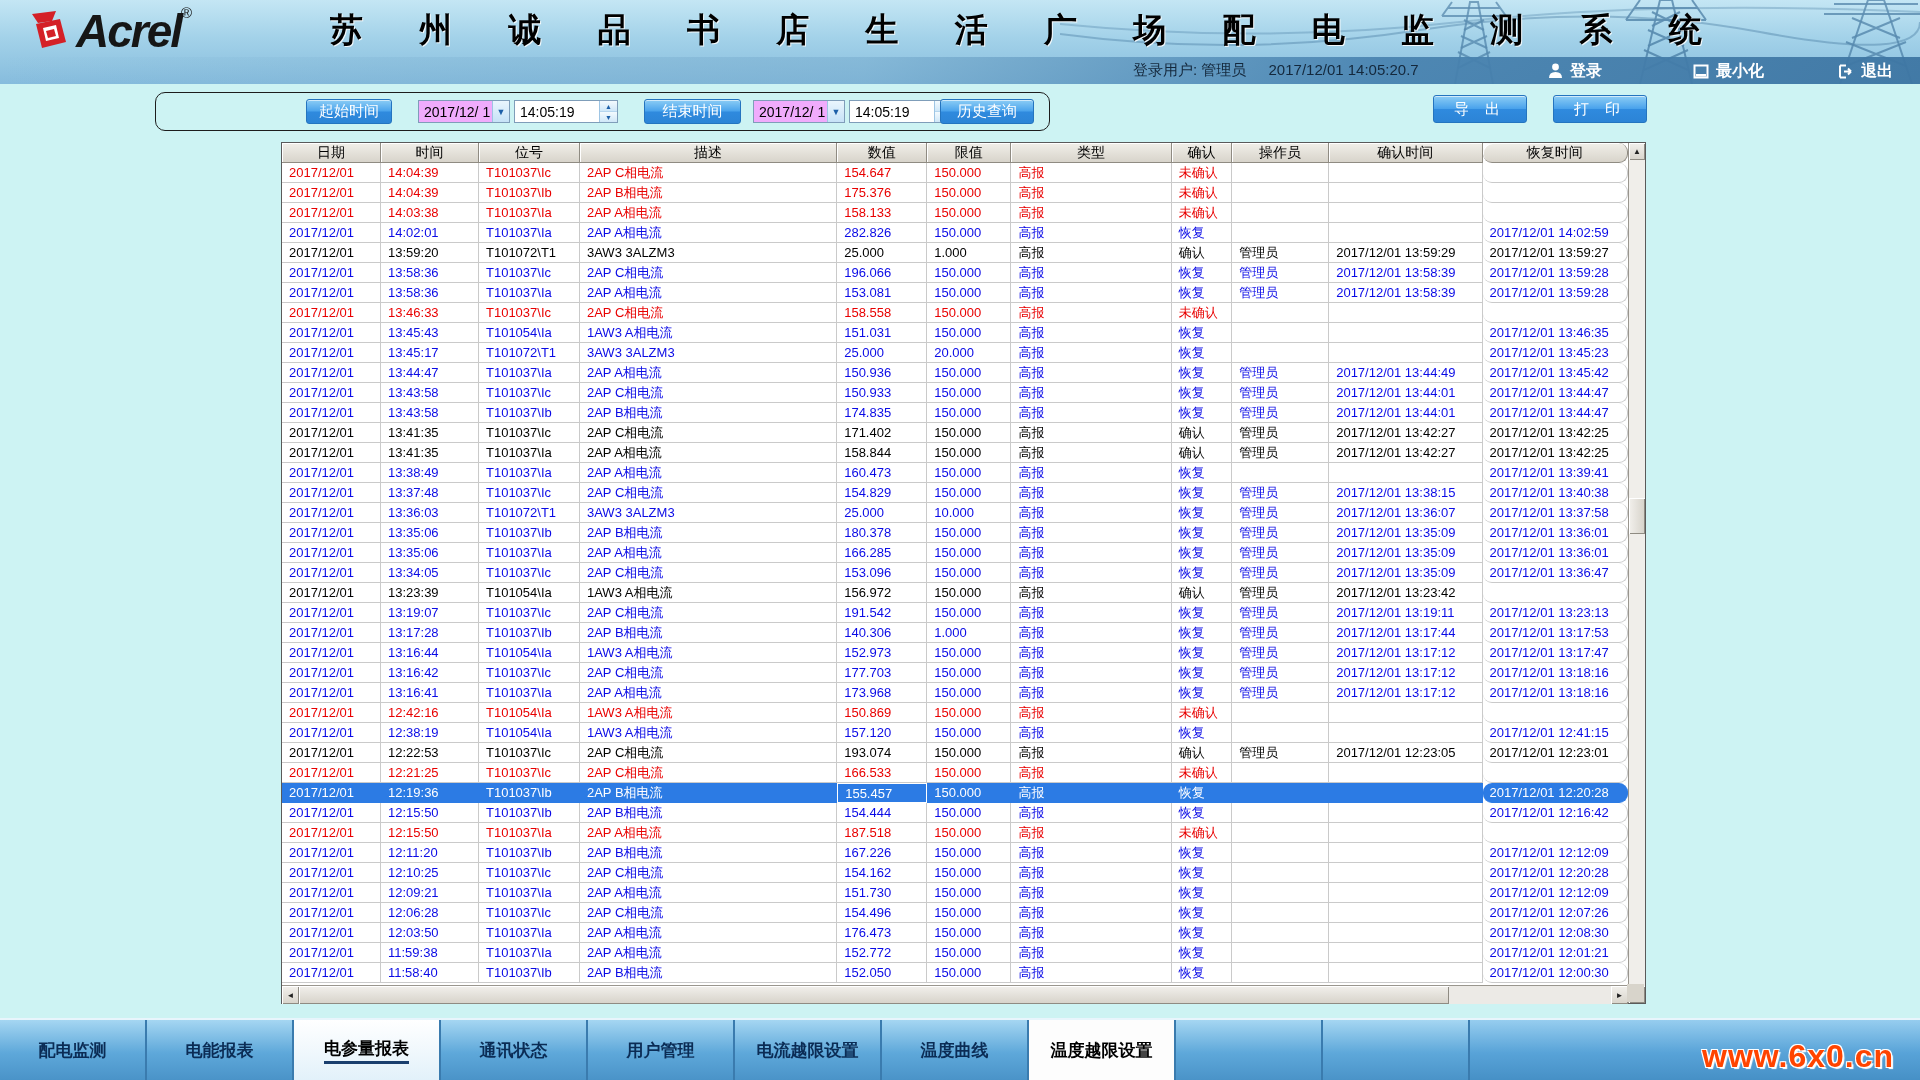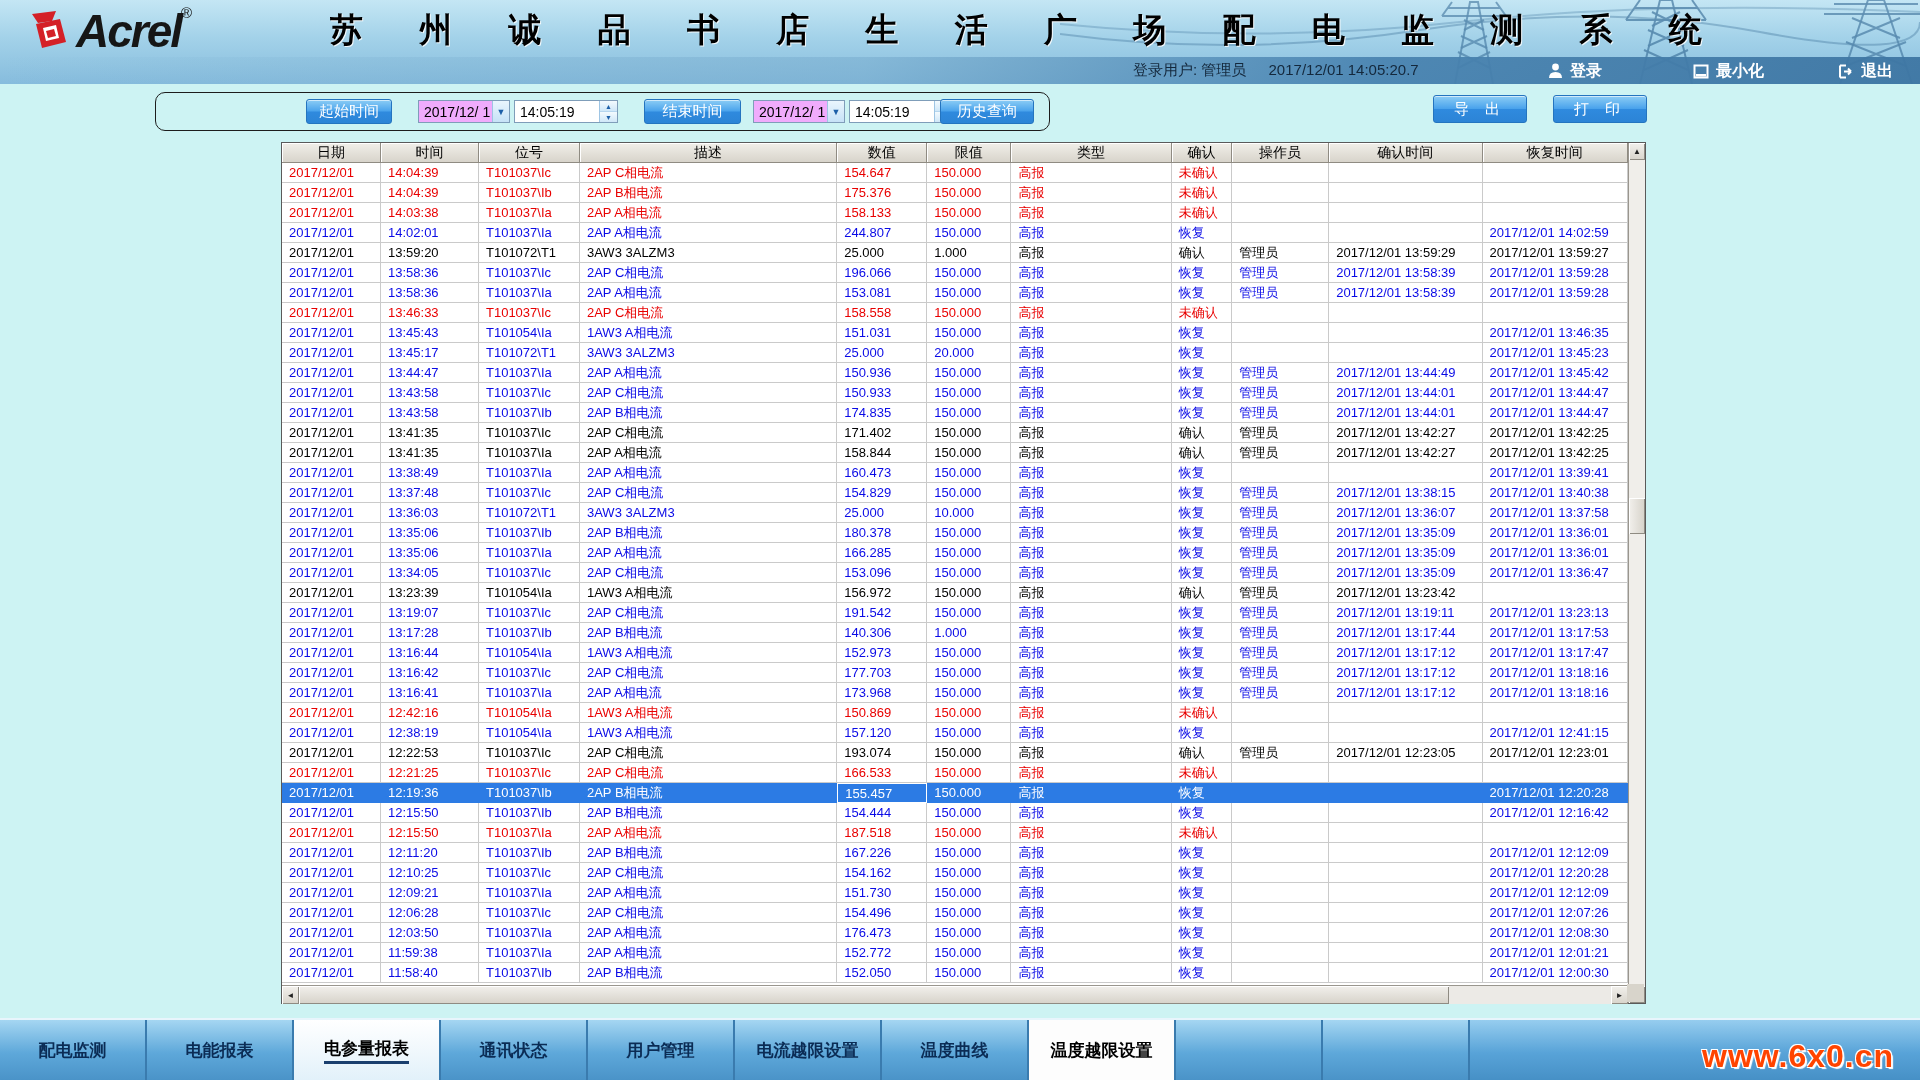--- a/index.html
+++ b/index.html
@@ -66,21 +66,21 @@
     font-size:14px;color:#000;background:linear-gradient(180deg,#f1efe9,#d8d4cb);
     border-right:1px solid #8f8b82;border-bottom:1px solid #8f8b82;
     box-shadow:inset 1px 1px 0 #fff;cursor:pointer;overflow:hidden;white-space:nowrap;}
   .tbody{height:822px;overflow:hidden;flex:none;}
   .row{display:flex;height:20px;background:#fff;}
   .row>div{box-sizing:border-box;height:20px;line-height:19px;font-size:13px;
     padding-left:7px;border-right:1px solid #cacaca;border-bottom:1px solid #cacaca;
     white-space:nowrap;overflow:hidden;}
   .c0{width:100px;} .c1{width:99px;} .c2{width:102px;} .c3{width:260px;}
   .c4{width:91px;}  .c5{width:85px;} .c6{width:162px;} .c7{width:61px;}
-  .c8{width:98px;}  .c9{width:155px;} .c10{width:147px;}
+  .c8{width:98px;}  .c9{width:155px;} .c10{width:147px;border-radius:9px;}
   .row.alarm{color:#e80000;} .row.recovered{color:#0a0ae6;} .row.confirmed{color:#000;}
   .row.selected{color:#fff;}
   .row.selected>div{background:#2c7be4;border-color:#2c7be4;}
   .row.selected>div.c4{border:1px solid #fff;}
   .hscroll{height:18px;flex:none;display:flex;background:#eceae6;border-top:1px solid #9a968e;}
   .sbtn{width:17px;height:100%;background:linear-gradient(180deg,#f2f0ec,#d8d4cb);
     box-shadow:inset 1px 1px 0 #fff, inset -1px -1px 0 #8f8b82;
     display:flex;align-items:center;justify-content:center;font-size:8px;color:#222;cursor:pointer;flex:none;}
   .hthumb{width:1150px;height:100%;background:linear-gradient(180deg,#f2f0ec,#d6d2c9);
     box-shadow:inset 1px 1px 0 #fff, inset -1px -1px 0 #8f8b82;cursor:grab;flex:none;}
@@ -268,21 +268,21 @@
           <div class="c7">未确认</div>
           <div class="c8"></div>
           <div class="c9"></div>
           <div class="c10"></div>
         </div>
         <div class="row recovered">
           <div class="c0">2017/12/01</div>
           <div class="c1">14:02:01</div>
           <div class="c2">T101037\Ia</div>
           <div class="c3">2AP A相电流</div>
-          <div class="c4">244.807</div>
+          <div class="c4">282.826</div>
           <div class="c5">150.000</div>
           <div class="c6">高报</div>
           <div class="c7">恢复</div>
           <div class="c8"></div>
           <div class="c9"></div>
           <div class="c10">2017/12/01 14:02:59</div>
         </div>
         <div class="row confirmed">
           <div class="c0">2017/12/01</div>
           <div class="c1">13:59:20</div>

